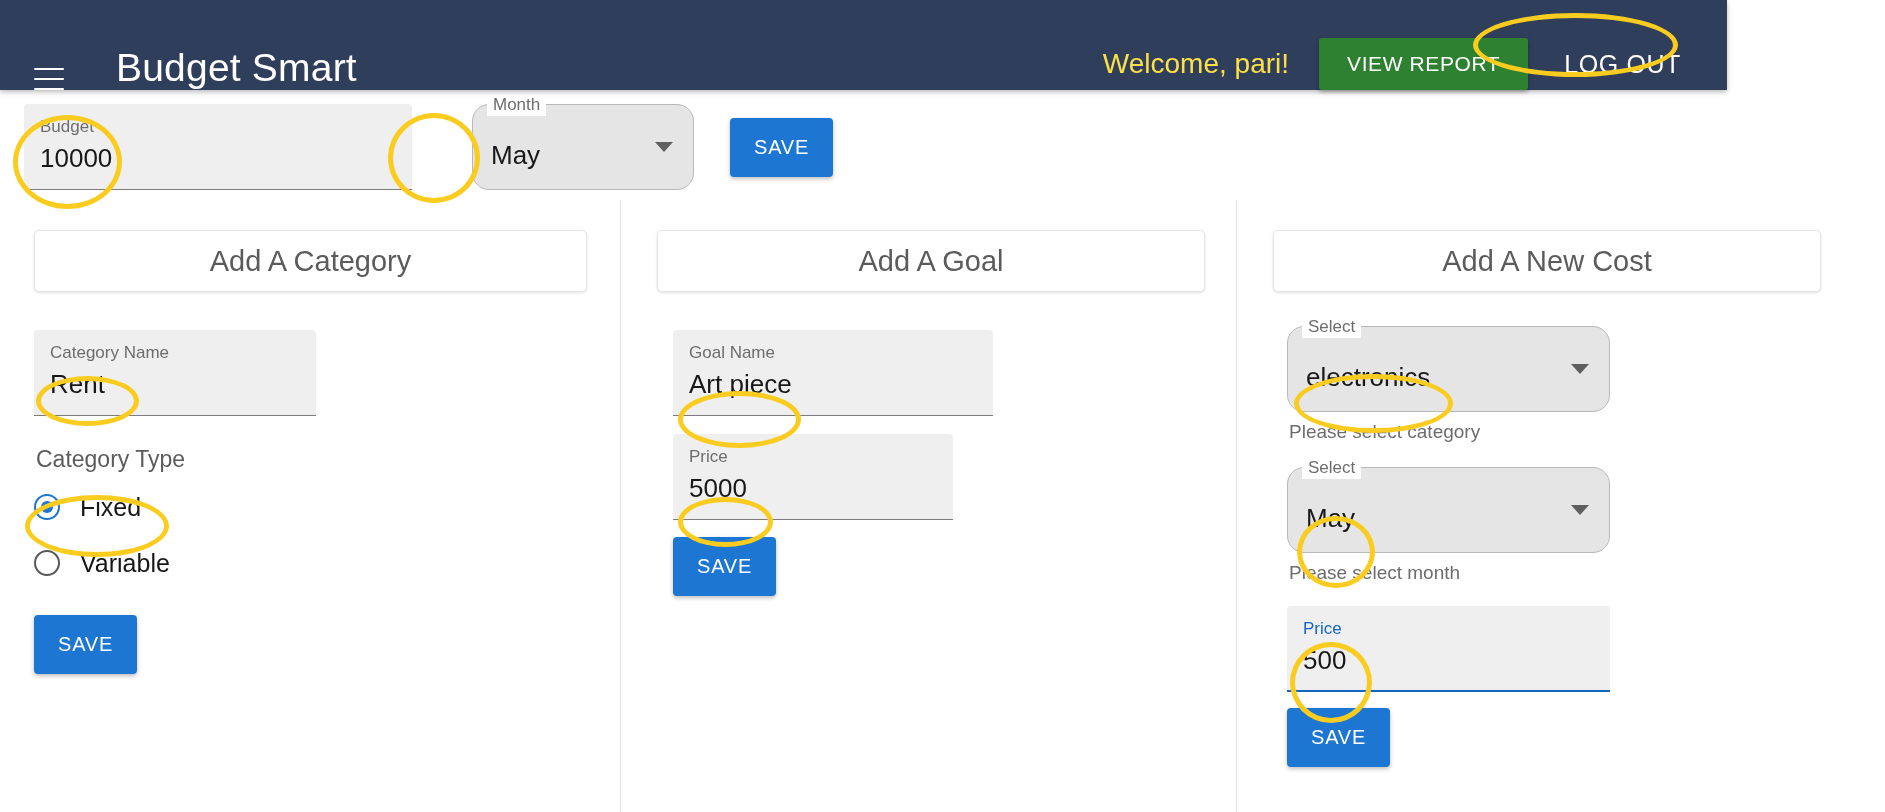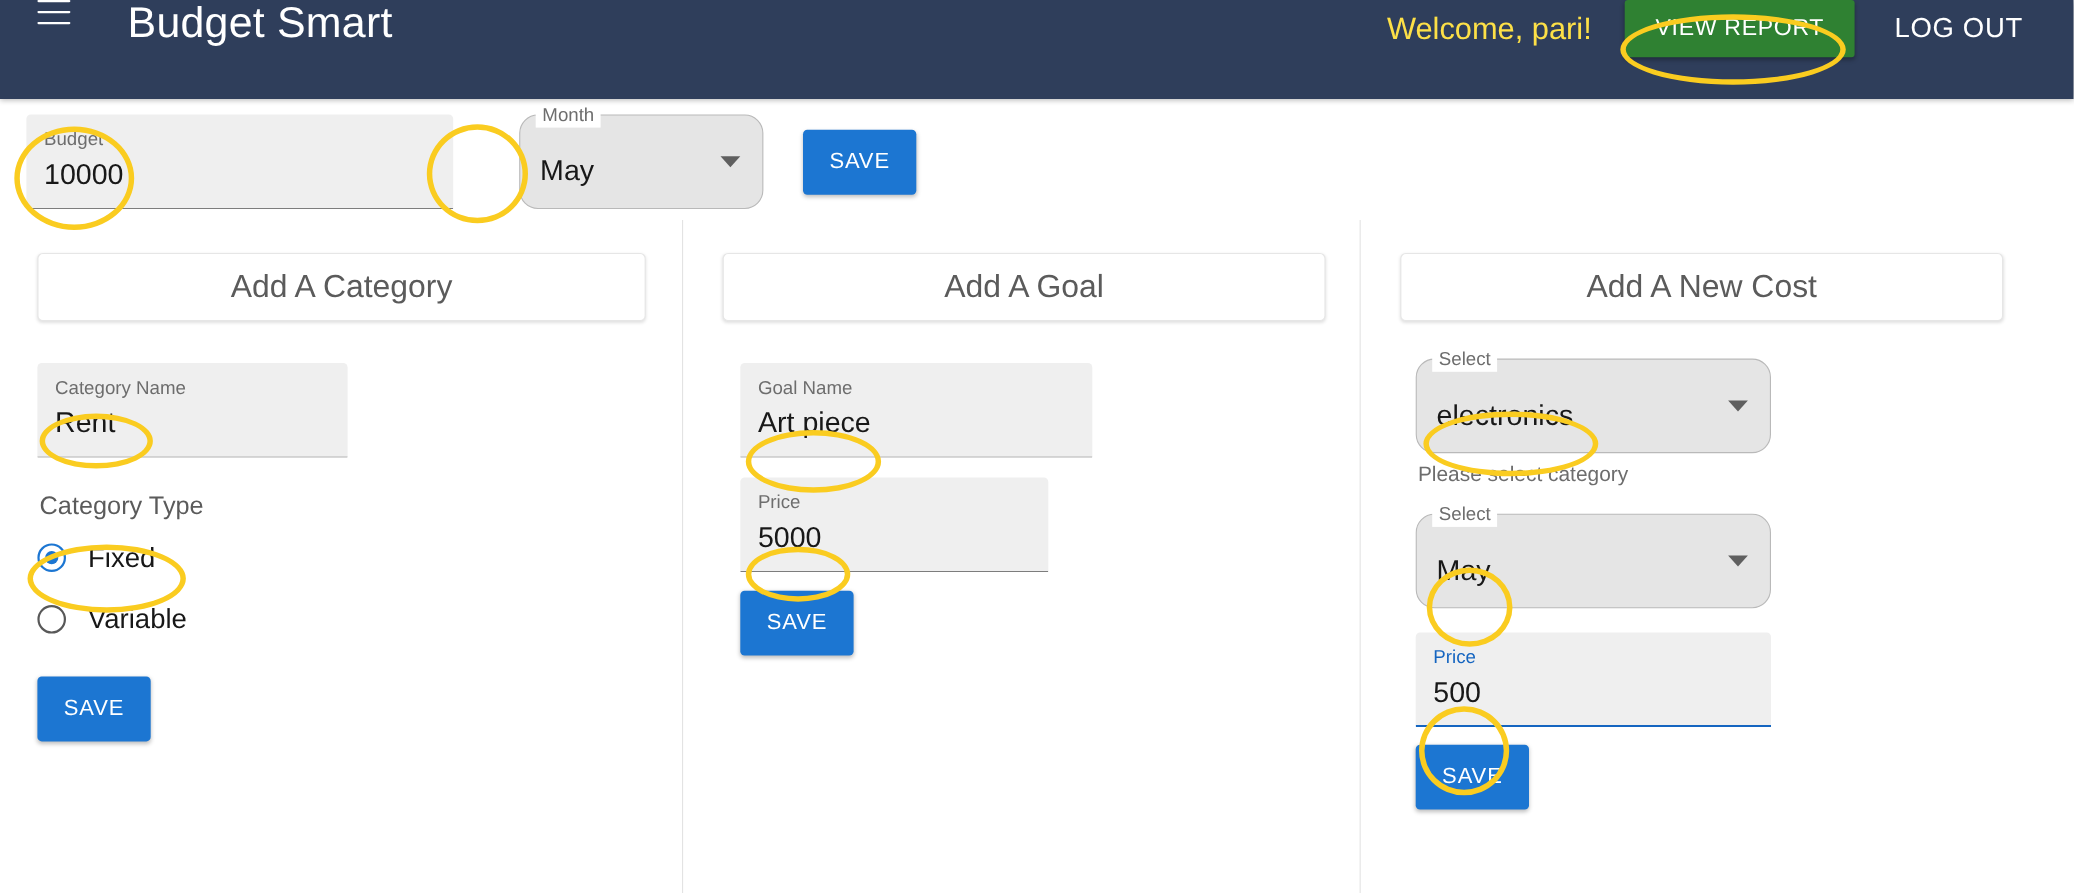--- a/index.html
+++ b/index.html
@@ -7,23 +7,23 @@
     margin: 0; padding: 0;
     width: 1885px; height: 812px;
     background: #ffffff;
     font-family: "Liberation Sans", sans-serif;
     overflow: hidden;
   }
 
   
   .appbar {
     position: absolute; top: 0; left: 0;
-    width: 1885px; height: 90px;
+    width: 1727px; height: 90px;
     background: #2f3e5b;
-    display: flex; align-items: flex-start;
+    display: flex; align-items: flex-end;
     box-shadow: 0 2px 5px rgba(0,0,0,.28);
     z-index: 5;
   }
   .hamburger {
     width: 30px; height: 22px;
     margin-left: 34px;
     display: flex; flex-direction: column; justify-content: space-between;
     cursor: pointer;
   }
   .hamburger span { display:block; height: 2px; background:#fff; border-radius:1px; }
@@ -253,20 +253,21 @@
       <div class="ol-value">electronics</div>
       <div class="caret"></div>
     </div>
     <div class="helper-text">Please select category</div>
 
     <div class="outlined-select" style="width:323px; margin-left:14px; margin-top:24px;">
       <div class="ol-label">Select</div>
       <div class="ol-value">May</div>
       <div class="caret"></div>
     </div>
+    <div class="helper-text">Please select month</div>
 
     <div class="filled-field focused" style="width:323px; margin-left:14px; margin-top:22px;">
       <div class="fl-label">Price</div>
       <div class="fl-value">500</div>
     </div>
 
     <button class="btn-save" style="margin-left:14px; margin-top:16px;">SAVE</button>
   </div>
 </div>
 

